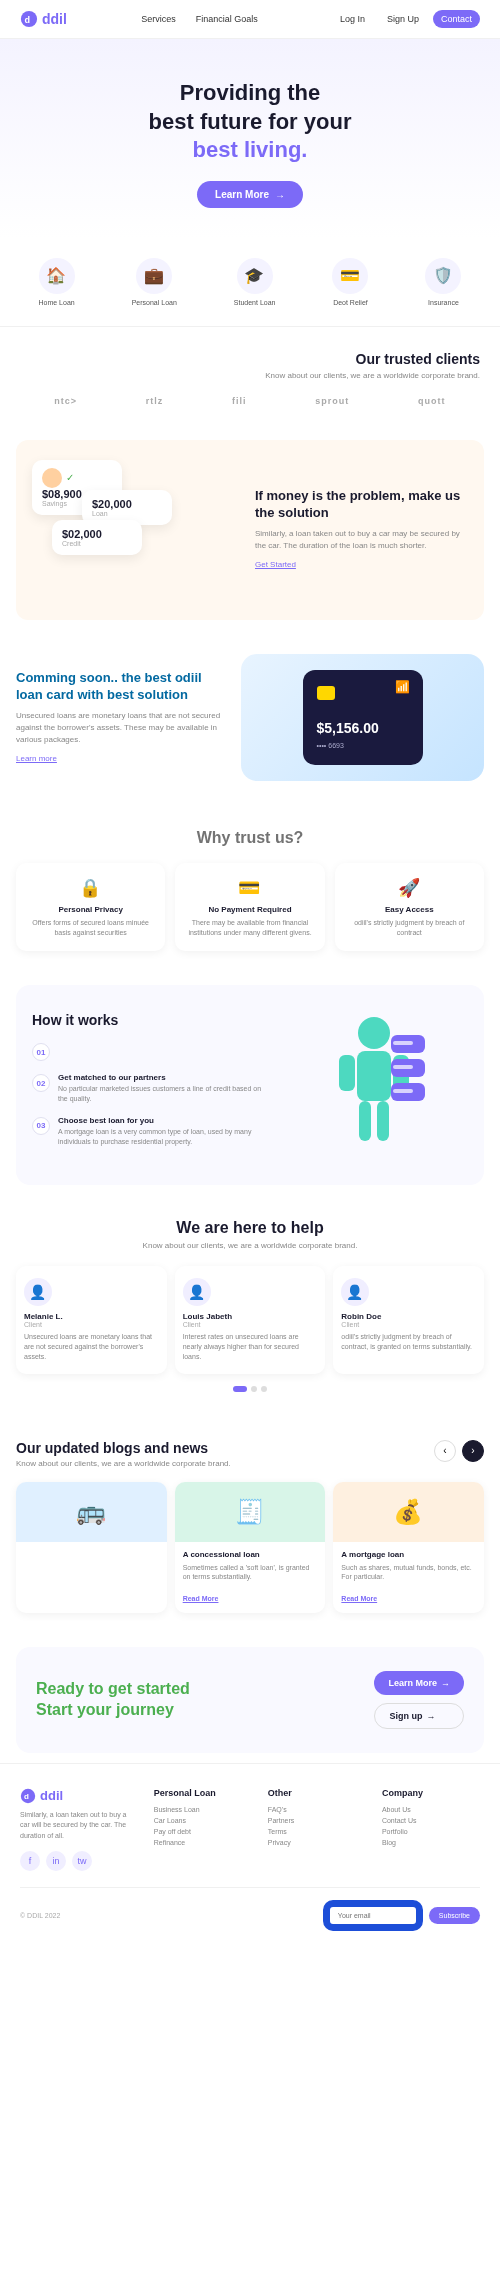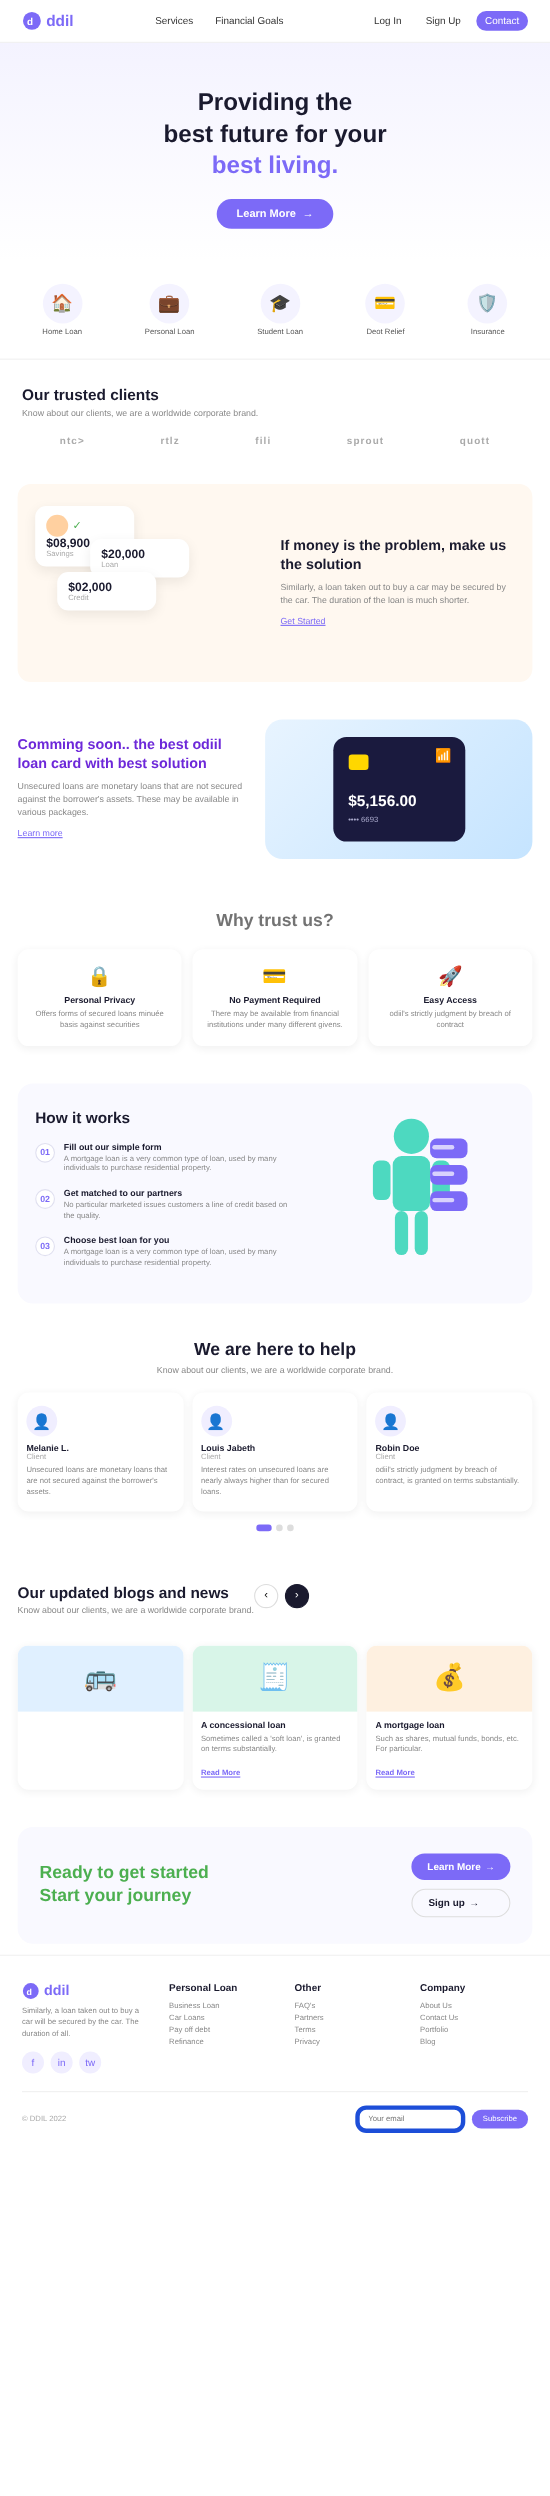--- a/index.html
+++ b/index.html
@@ -40,21 +40,21 @@
       border-bottom: 1px solid #f0f0f0;
     }
     .service-item { display: flex; flex-direction: column; align-items: center; gap: 5px; }
     .service-icon {
       width: 36px; height: 36px; border-radius: 50%; background: #f4f3ff;
       display: flex; align-items: center; justify-content: center; font-size: 16px;
     }
     .service-label { font-size: 7px; color: #555; text-align: center; }
 
     
-    .trusted { padding: 24px 20px; text-align: left; }
+    .trusted { padding: 24px 20px; text-align: right; }
     .trusted h2 { font-size: 14px; font-weight: 700; color: #1a1a2e; }
     .trusted p { font-size: 8px; color: #888; margin-top: 4px; }
     .client-logos { display: flex; justify-content: space-around; align-items: center; margin-top: 16px; }
     .client-logo { font-size: 9px; font-weight: 700; color: #aaa; letter-spacing: 1px; }
 
     
     .money-section {
       display: flex; align-items: center; gap: 10px; padding: 20px 16px;
       background: #fff8f0; margin: 10px 16px; border-radius: 12px;
     }
@@ -74,21 +74,21 @@
     .money-text { flex: 1; }
     .money-text h3 { font-size: 13px; font-weight: 700; color: #1a1a2e; line-height: 1.3; }
     .money-text p { font-size: 8px; color: #888; margin-top: 6px; line-height: 1.5; }
     .money-text a { font-size: 8px; color: #7c6af7; margin-top: 8px; display: inline-block; }
 
     
     .card-section {
       display: flex; align-items: center; gap: 14px; padding: 24px 16px;
     }
     .card-text { flex: 1; }
-    .card-text h3 { font-size: 13px; font-weight: 700; color: #6d28d9; line-height: 1.3; }
+    .card-text h3 { font-size: 13px; font-weight: 700; color: #0369a1; line-height: 1.3; }
     .card-text p { font-size: 8px; color: #888; margin-top: 6px; line-height: 1.5; }
     .card-text a { font-size: 8px; color: #7c6af7; margin-top: 8px; display: inline-block; }
     .credit-card-wrap {
       flex: 1; background: linear-gradient(135deg, #e8f4ff 0%, #c5e4ff 100%);
       border-radius: 16px; padding: 16px; display: flex; justify-content: center; align-items: center;
     }
     .credit-card {
       background: #1a1a3e; border-radius: 12px; padding: 16px 14px; width: 120px;
       color: #fff; position: relative;
     }
@@ -102,21 +102,21 @@
     .why-trust h2 { font-size: 16px; font-weight: 700; color: #737373; }
     .why-cards { display: flex; gap: 10px; margin-top: 16px; }
     .why-card { flex: 1; padding: 14px 8px; background: #fff; border-radius: 10px; box-shadow: 0 2px 8px rgba(0,0,0,0.06); text-align: center; }
     .why-icon { font-size: 18px; margin-bottom: 6px; }
     .why-title { font-size: 8px; font-weight: 700; color: #1a1a2e; margin-bottom: 4px; }
     .why-desc { font-size: 7px; color: #888; line-height: 1.4; }
 
     
     .how-section {
       background: #f9f9ff; margin: 10px 16px; border-radius: 14px;
-      padding: 20px 16px; display: flex; gap: 14px; align-items: flex-end;
+      padding: 20px 16px; display: flex; gap: 14px; align-items: center;
     }
     .how-text { flex: 1; }
     .how-text h3 { font-size: 14px; font-weight: 700; color: #1a1a2e; margin-bottom: 14px; }
     .how-step { display: flex; gap: 8px; margin-bottom: 12px; align-items: flex-start; }
     .step-num {
       width: 18px; height: 18px; border-radius: 50%; background: #fff;
       border: 1px solid #e0e0f0; font-size: 8px; font-weight: 700; color: #7c6af7;
       display: flex; align-items: center; justify-content: center; flex-shrink: 0; margin-top: 1px;
     }
     .step-content h4 { font-size: 8px; font-weight: 700; color: #1a1a2e; }
@@ -135,21 +135,21 @@
     .help-avatar { width: 28px; height: 28px; border-radius: 50%; background: #f0eeff; margin-bottom: 6px; display: flex; align-items: center; justify-content: center; font-size: 14px; }
     .help-name { font-size: 8px; font-weight: 700; color: #1a1a2e; }
     .help-role { font-size: 7px; color: #aaa; margin-bottom: 4px; }
     .help-desc { font-size: 7px; color: #888; line-height: 1.4; }
     .help-dots { display: flex; justify-content: center; gap: 4px; margin-top: 12px; }
     .help-dot { width: 6px; height: 6px; border-radius: 50%; background: #ddd; }
     .help-dot.active { background: #7c6af7; width: 14px; border-radius: 3px; }
 
     
     .blogs-section { padding: 24px 16px; }
-    .blogs-header { display: flex; justify-content: flex-start; align-items: flex-start; margin-bottom: 28px; }
+    .blogs-header { display: flex; justify-content: space-between; align-items: flex-start; margin-bottom: 14px; }
     .blogs-header-text h2 { font-size: 14px; font-weight: 700; color: #1a1a2e; }
     .blogs-header-text p { font-size: 8px; color: #888; margin-top: 3px; }
     .blog-nav { display: flex; gap: 6px; }
     .blog-nav-btn {
       width: 22px; height: 22px; border-radius: 50%; border: 1px solid #ddd;
       background: #fff; display: flex; align-items: center; justify-content: center;
       font-size: 10px; cursor: pointer;
     }
     .blog-nav-btn.active { background: #1a1a2e; color: #fff; border-color: #1a1a2e; }
     .blog-cards { display: flex; gap: 8px; }
@@ -198,21 +198,21 @@
     .footer-col { flex: 1; }
     .footer-col h4 { font-size: 9px; font-weight: 700; color: #1a1a2e; margin-bottom: 8px; }
     .footer-col a { display: block; font-size: 7px; color: #888; text-decoration: none; margin-bottom: 4px; }
     .footer-bottom {
       border-top: 1px solid #f0f0f0; padding-top: 12px;
       display: flex; justify-content: space-between; align-items: center;
     }
     .footer-copyright { font-size: 7px; color: #aaa; }
     .footer-subscribe { display: flex; gap: 6px; align-items: center; }
     .footer-subscribe input {
-      font-size: 7px; padding: 5px 8px; border: 4px solid #1d4ed8; border-radius: 10px;
+      font-size: 7px; padding: 5px 8px; border: 7px solid #1d4ed8; border-radius: 10px;
       outline: none; width: 100px;
     }
     .footer-subscribe button {
       font-size: 7px; padding: 5px 10px; background: #7c6af7; color: #fff;
       border: none; border-radius: 10px; cursor: pointer;
     }
   </style>
 </head>
 <body>
 
@@ -342,24 +342,20 @@
       <div class="why-desc">odiil's strictly judgment by breach of contract</div>
     </div>
   </div>
 </section>
 
 <section class="how-section">
   <div class="how-text">
     <h3>How it works</h3>
     <div class="how-step">
       <div class="step-num">01</div>
-      <div class="step-content">
-        <h4>Fill out our simple form</h4>
-        <p>A mortgage loan is a very common type of loan, used by many individuals to purchase residential property.</p>
-      </div>
     </div>
     <div class="how-step">
       <div class="step-num">02</div>
       <div class="step-content">
         <h4>Get matched to our partners</h4>
         <p>No particular marketed issues customers a line of credit based on the quality.</p>
       </div>
     </div>
     <div class="how-step">
       <div class="step-num">03</div>

